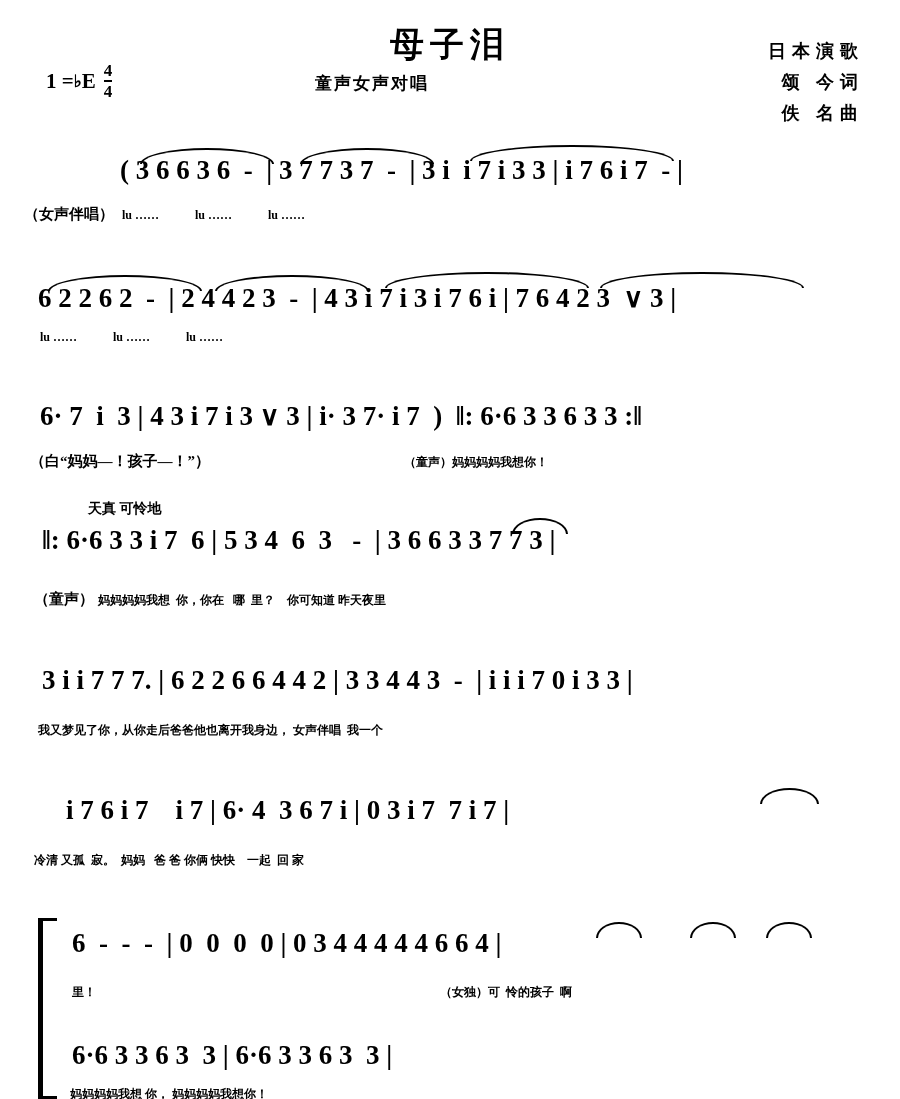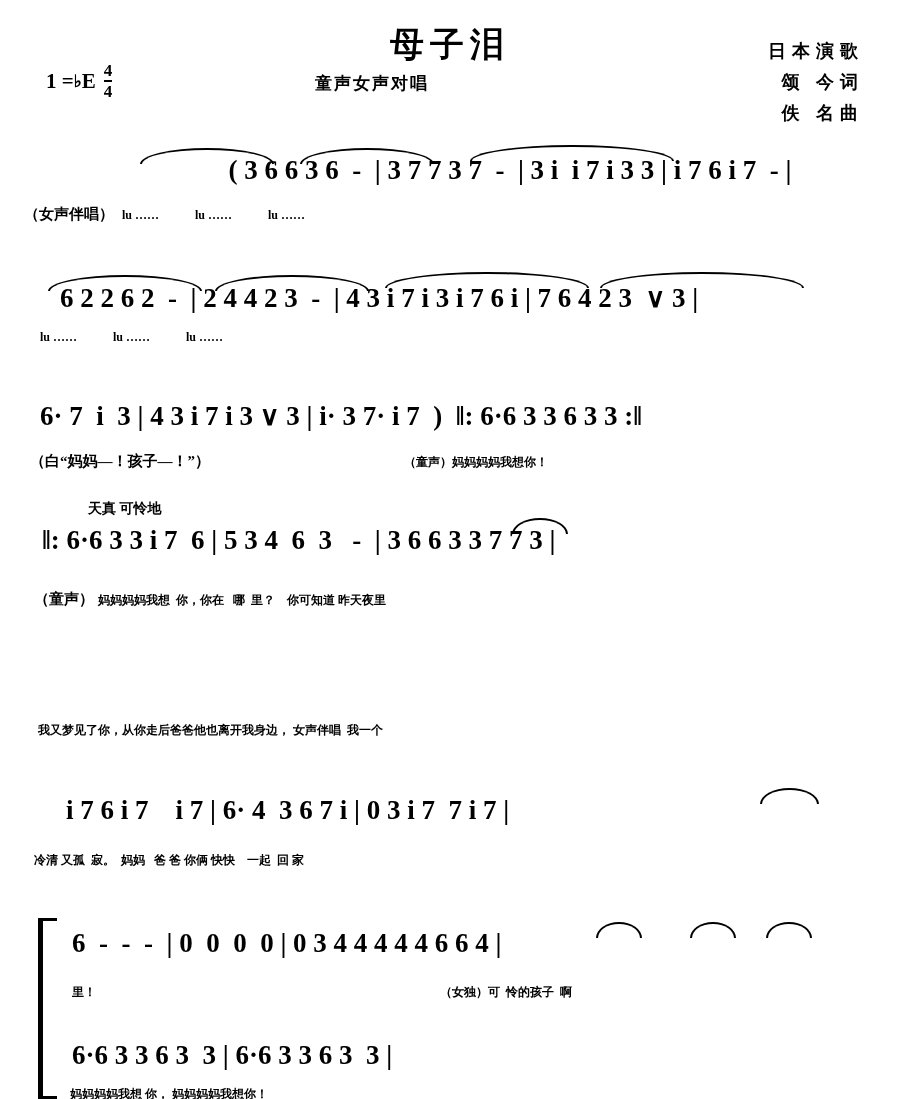--- a/index.html
+++ b/index.html
@@ -80,33 +80,33 @@
   <div class="keysig">
     <span>1 =</span>
     <span class="flat">♭</span>
     <span>E</span>
     <span class="meter">
       <span class="num">4</span>
       <span class="den">4</span>
     </span>
   </div>
 
-  <div class="row" style="top:155px;text-align:center;">
+  <div class="row" style="top:155px;">
     <div class="notes" style="margin-left:120px;">( 3 6 6 3 6  -  | 3 7 7 3 7  -  | 3 i  i 7 i 3 3 | i 7 6 i 7  - |</div>
   </div>
   <div class="slur" style="left:140px;top:148px;width:130px;"></div>
   <div class="slur" style="left:300px;top:148px;width:130px;"></div>
   <div class="slur" style="left:470px;top:145px;width:200px;"></div>
   <div class="row" style="top:205px;">
     <div class="lyr small" style="margin-left:24px;display:inline-block;">（女声伴唱）</div>
     <div class="lyr" style="display:inline-block;margin-left:4px;">lu ……            lu ……            lu ……</div>
   </div>
 
   <div class="row" style="top:282px;">
-    <div class="notes" style="margin-left:60px;">6 2 2 6 2  -  | 2 4 4 2 3  -  | 4 3 i 7 i 3 i 7 6 i | 7 6 4 2 3  ∨ 3 |</div>
+    <div class="notes" style="margin-left:38px;">6 2 2 6 2  -  | 2 4 4 2 3  -  | 4 3 i 7 i 3 i 7 6 i | 7 6 4 2 3  ∨ 3 |</div>
   </div>
   <div class="slur" style="left:48px;top:275px;width:150px;"></div>
   <div class="slur" style="left:215px;top:275px;width:150px;"></div>
   <div class="slur" style="left:385px;top:272px;width:200px;"></div>
   <div class="slur" style="left:600px;top:272px;width:200px;"></div>
   <div class="row" style="top:330px;">
     <div class="lyr" style="margin-left:40px;">lu ……            lu ……            lu ……</div>
   </div>
 
   <div class="row" style="top:400px;">
@@ -122,20 +122,23 @@
   </div>
   <div class="row" style="top:525px;">
     <div class="notes" style="margin-left:42px;">‖: 6·6 3 3 i 7  6 | 5 3 4  6  3   -  | 3 6 6 3 3 7 7 3 |</div>
   </div>
   <div class="slur" style="left:512px;top:518px;width:52px;"></div>
   <div class="row" style="top:590px;">
     <div class="lyr small" style="margin-left:34px;display:inline-block;">（童声）</div>
     <div class="lyr" style="display:inline-block;">妈妈妈妈我想  你，你在   哪  里？    你可知道 昨天夜里</div>
   </div>
 
+  <div class="row" style="top:665px;">
+    <div class="notes" style="margin-left:42px;">3 i i 7 7 7. | 6 2 2 6 6 4 4 2 | 3 3 4 4 3  -  | i i i 7 0 i 3 3 |</div>
+  </div>
   <div class="row" style="top:722px;">
     <div class="lyr" style="margin-left:38px;">我又梦见了你，从你走后爸爸他也离开我身边， 女声伴唱  我一个</div>
   </div>
 
   <div class="row" style="top:795px;padding-left:24px;">
     <div class="notes" style="margin-left:42px;">i 7 6 i 7    i 7 | 6· 4  3 6 7 i | 0 3 i 7  7 i 7 |</div>
   </div>
   <div class="slur" style="left:760px;top:788px;width:55px;"></div>
   <div class="row" style="top:852px;">
     <div class="lyr" style="margin-left:34px;">冷清 又孤  寂。  妈妈   爸 爸 你俩 快快    一起  回 家</div>

